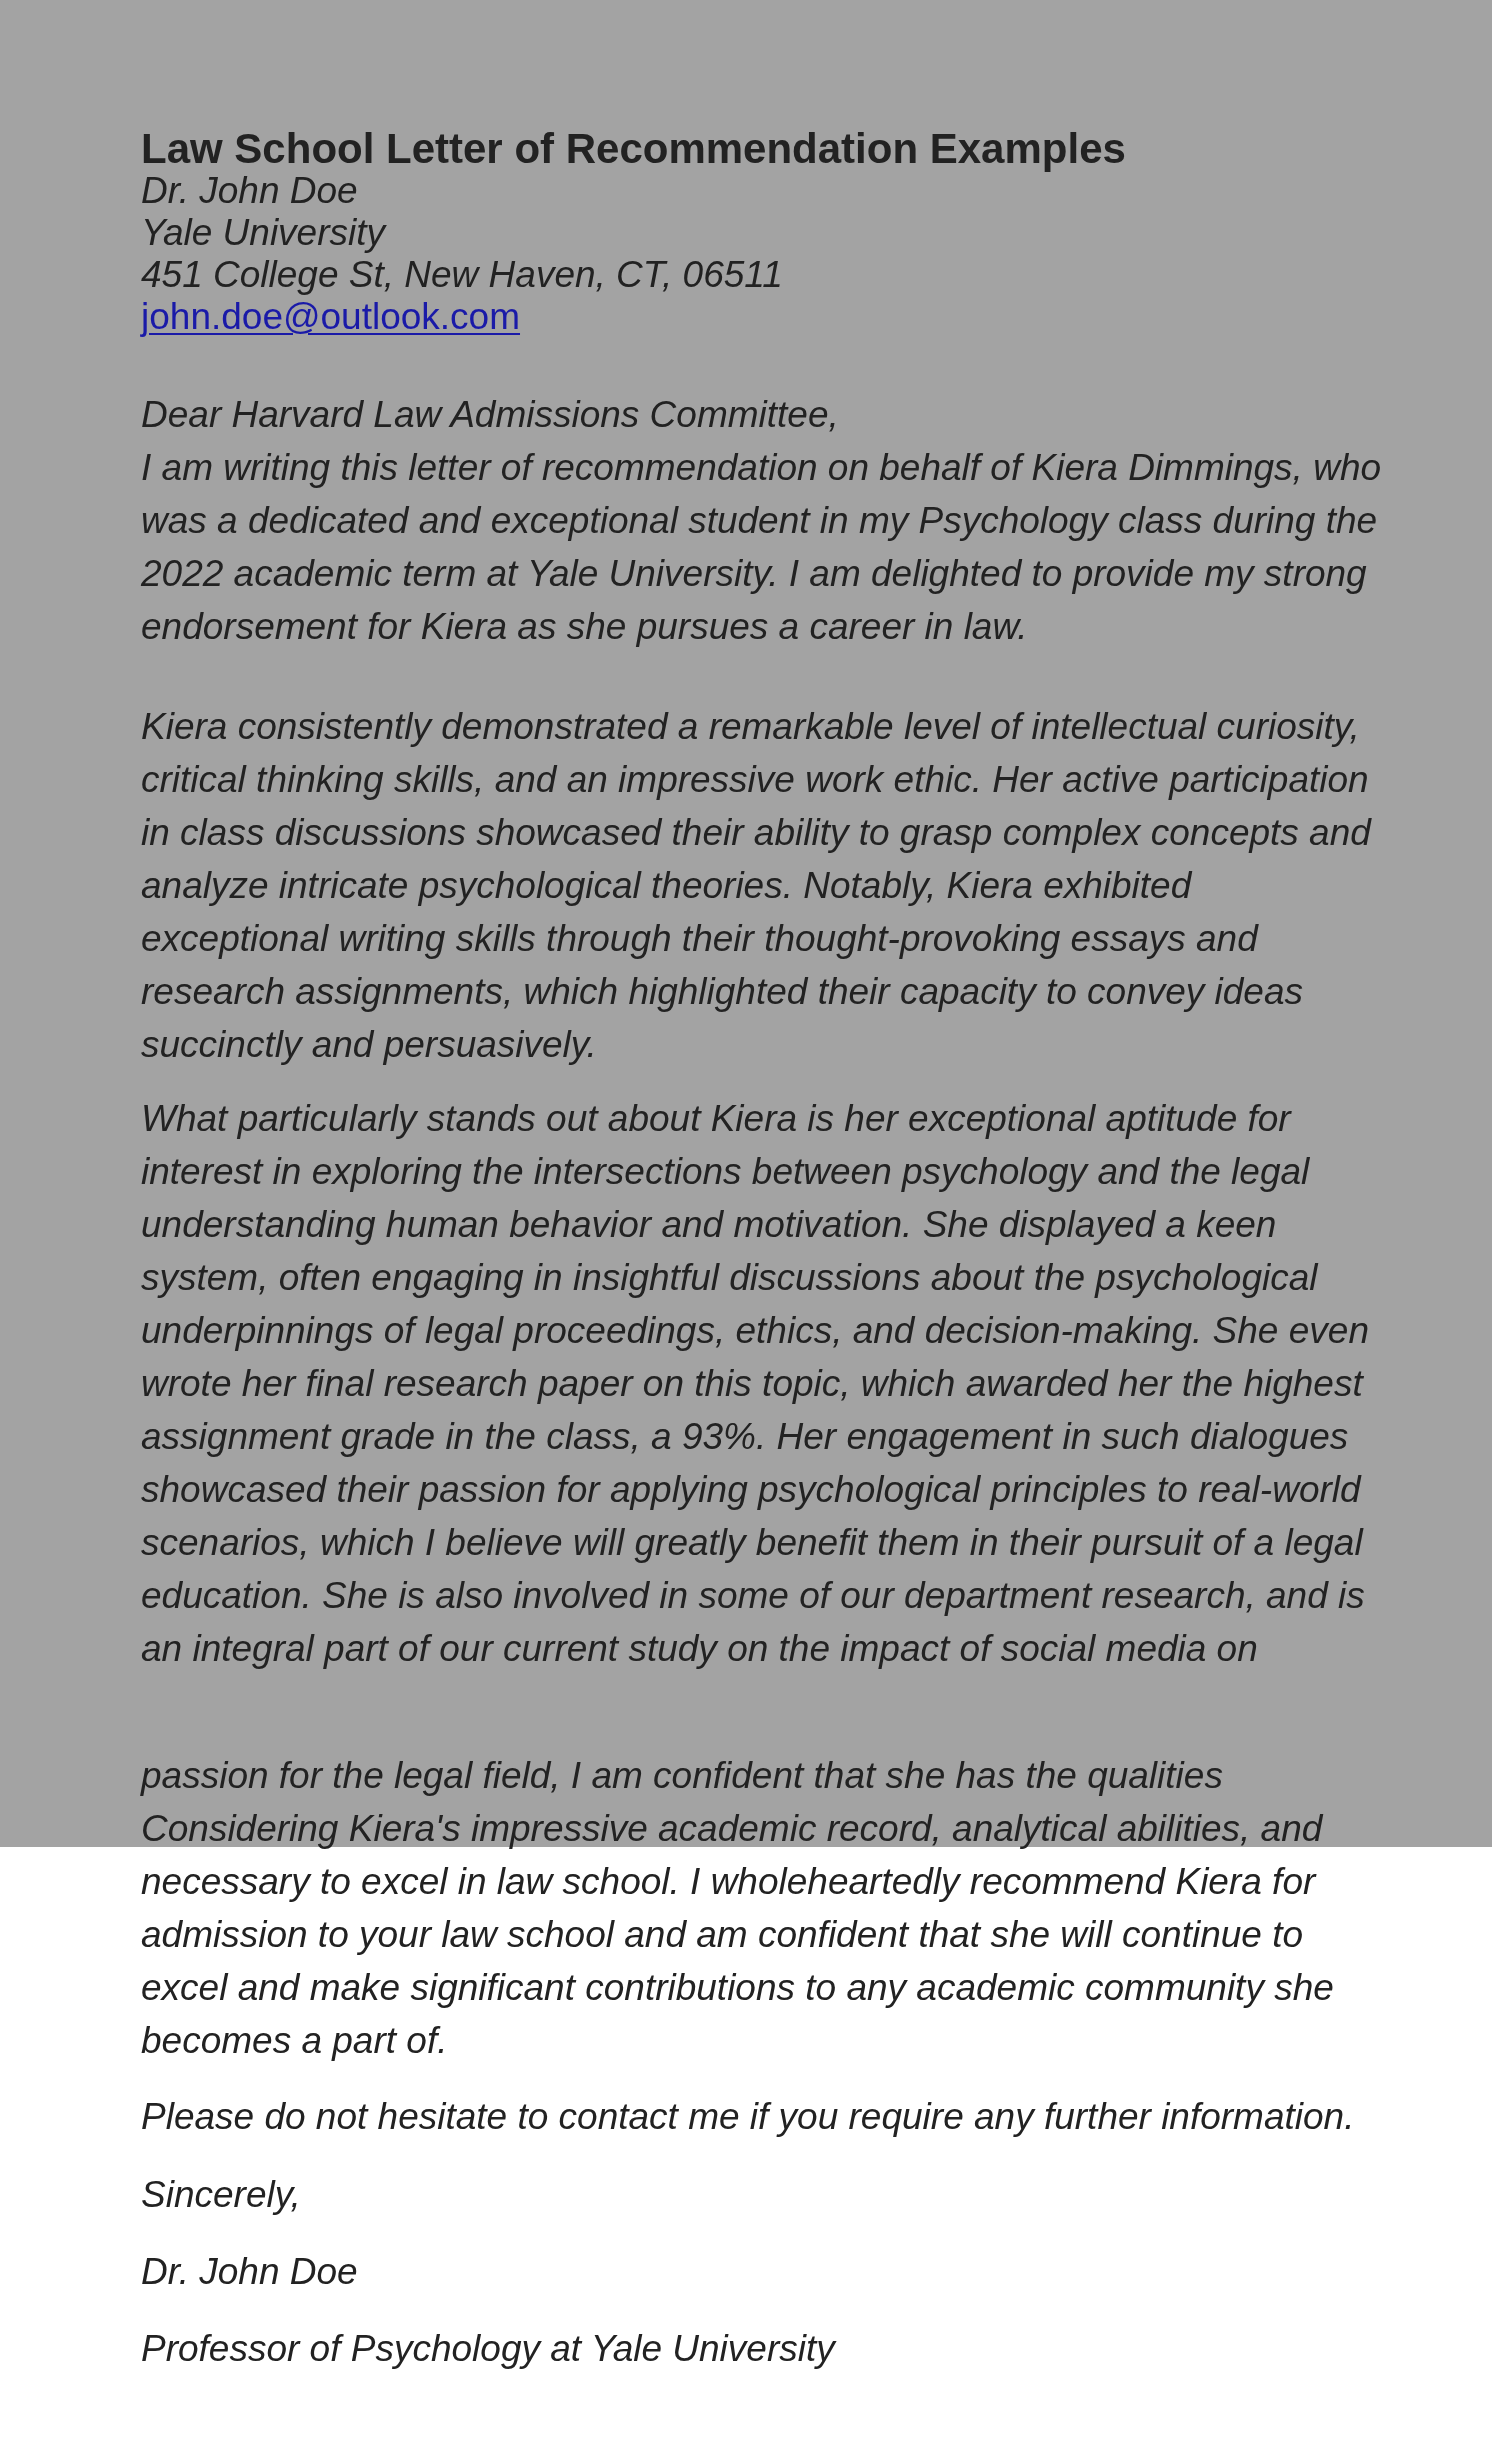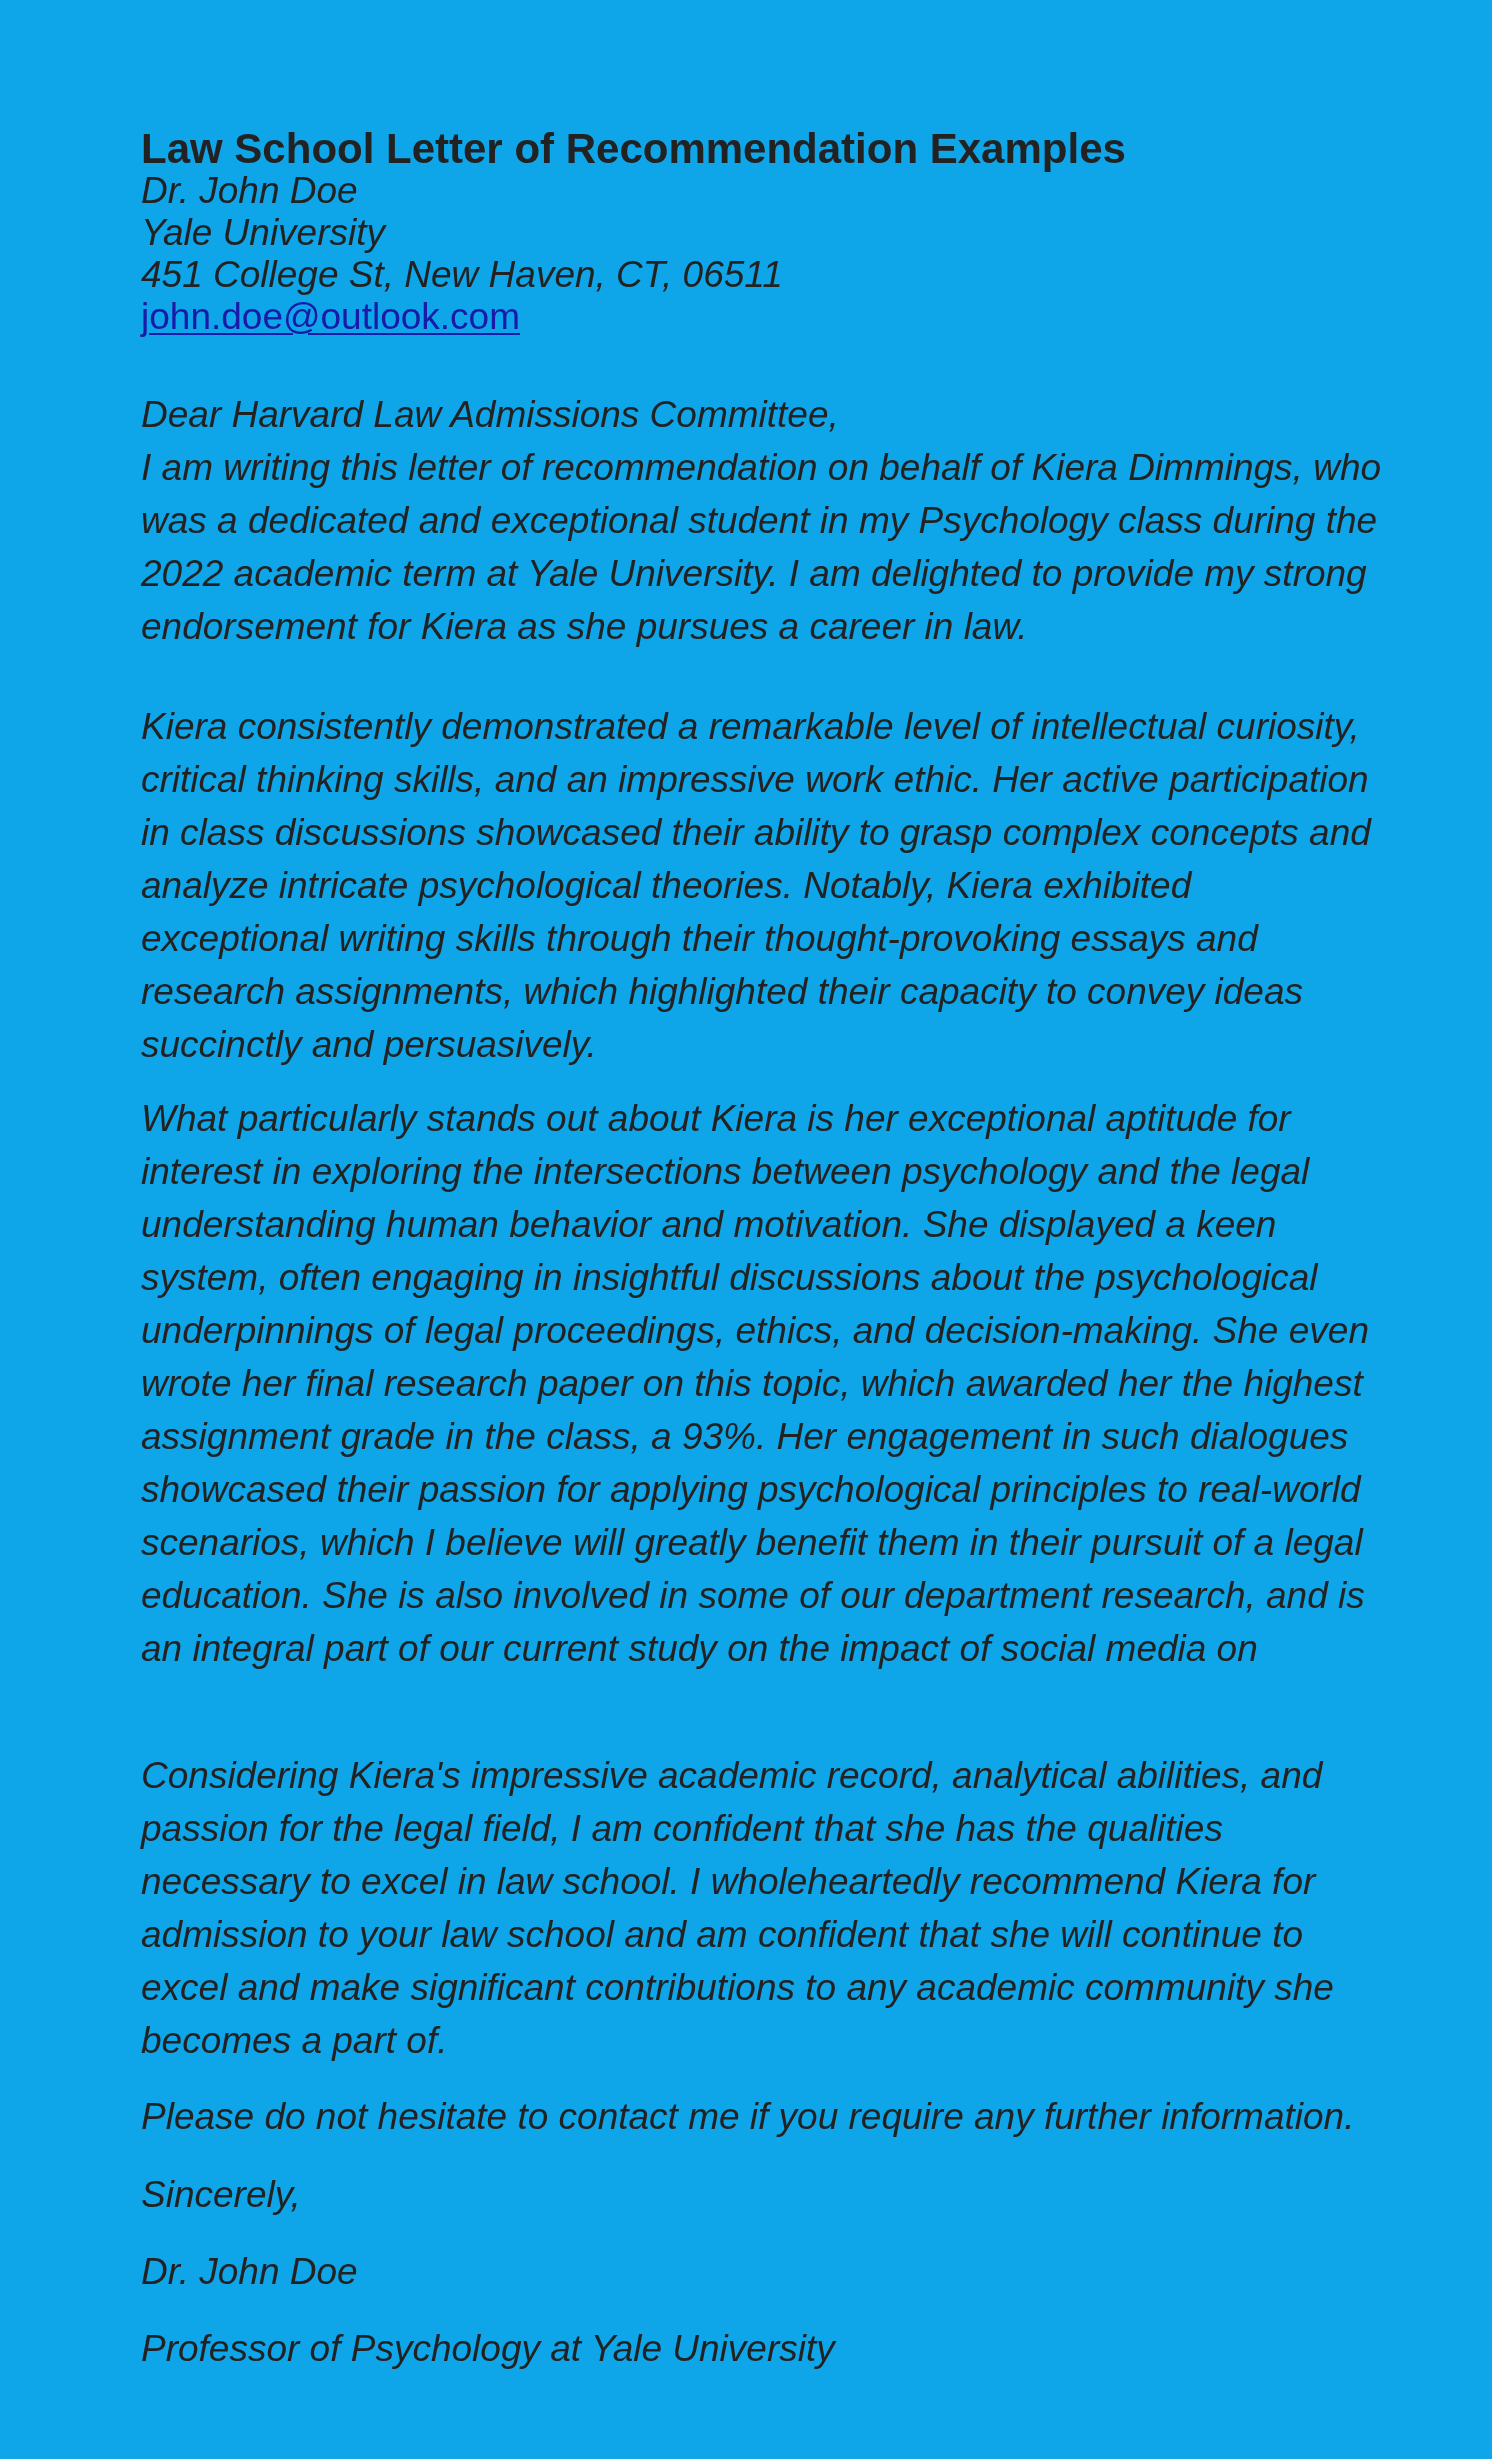--- a/index.html
+++ b/index.html
@@ -12,22 +12,22 @@
     height: 2459px;
     position: relative;
     overflow: hidden;
     color: #222222;
     font-family: "Liberation Sans", "DejaVu Sans", sans-serif;
   }
   .page {
     position: absolute;
     left: 0; top: 0;
     width: 1493px;
-    height: 2459px;
-    background: #0ea5e9;
+    height: 1847px;
+    background: #a3a3a3;
   }
   .blk {
     position: absolute;
     left: 141px;
     white-space: nowrap;
   }
   .title {
     top: 125px;
     font-size: 42px;
     line-height: 48px;
@@ -108,22 +108,22 @@
     <span class="ln">underpinnings of legal proceedings, ethics, and decision-making. She even</span>
     <span class="ln">wrote her final research paper on this topic, which awarded her the highest</span>
     <span class="ln">assignment grade in the class, a 93%. Her engagement in such dialogues</span>
     <span class="ln">showcased their passion for applying psychological principles to real-world</span>
     <span class="ln">scenarios, which I believe will greatly benefit them in their pursuit of a legal</span>
     <span class="ln">education. She is also involved in some of our department research, and is</span>
     <span class="ln">an integral part of our current study on the impact of social media on</span>
   </div>
 
   <div class="blk body-text" id="p4">
+    <span class="ln">passion for the legal field, I am confident that she has the qualities</span>
     <span class="ln">Considering Kiera's impressive academic record, analytical abilities, and</span>
-    <span class="ln">passion for the legal field, I am confident that she has the qualities</span>
     <span class="ln">necessary to excel in law school. I wholeheartedly recommend Kiera for</span>
     <span class="ln">admission to your law school and am confident that she will continue to</span>
     <span class="ln">excel and make significant contributions to any academic community she</span>
     <span class="ln">becomes a part of.</span>
   </div>
 
   <div class="blk body-text" id="closing-note">Please do not hesitate to contact me if you require any further information.</div>
 
   <div class="blk body-text" id="valediction">Sincerely,</div>
 

